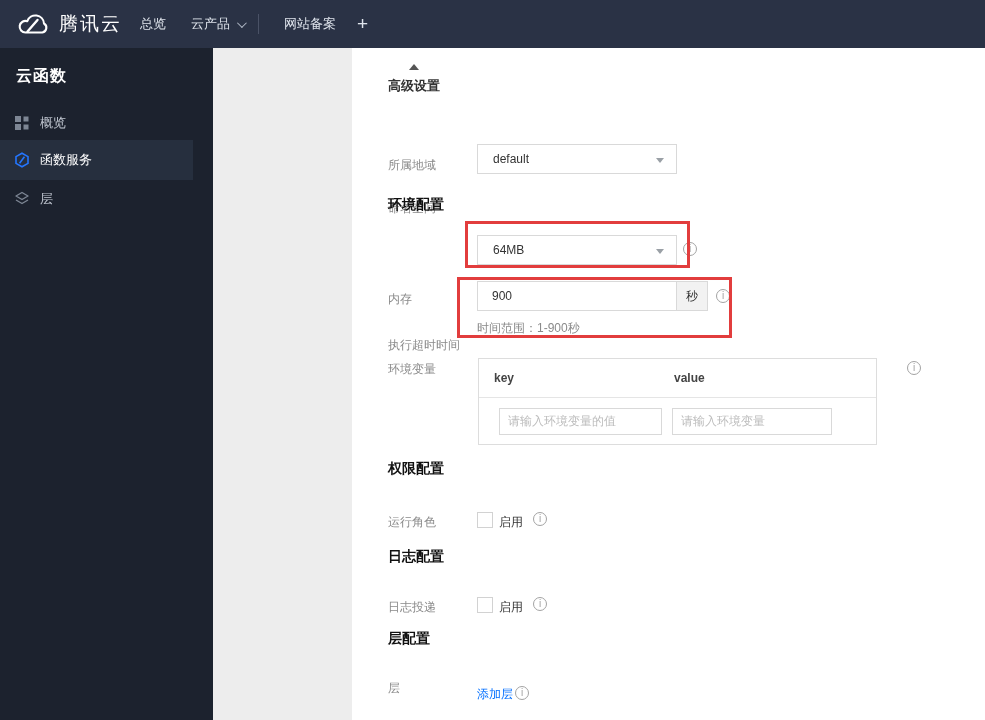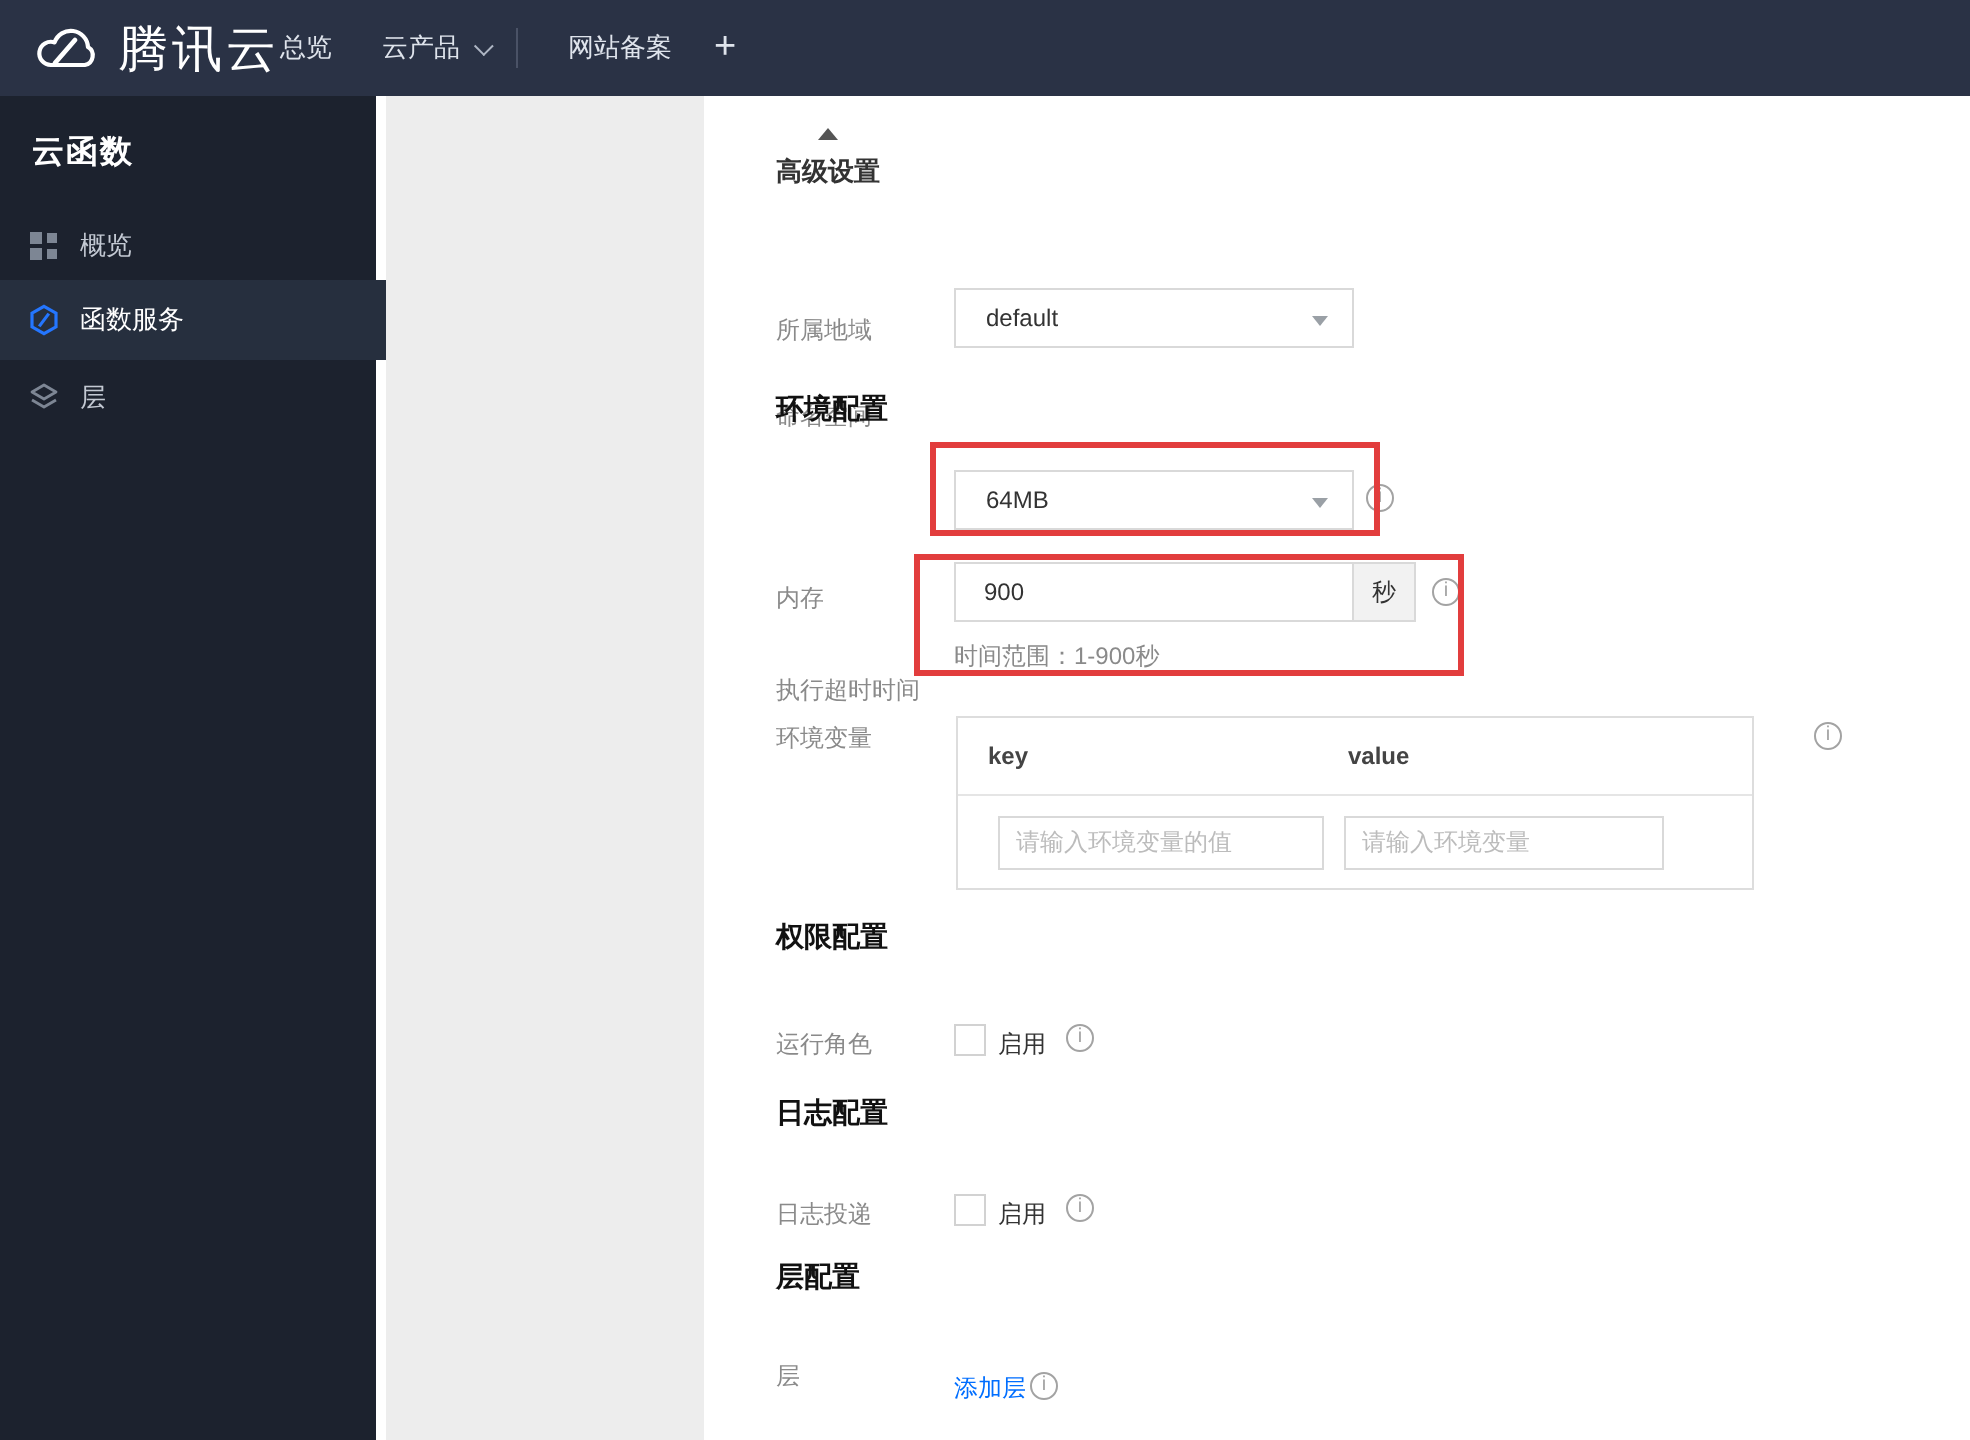--- a/index.html
+++ b/index.html
@@ -3,30 +3,30 @@
 <meta charset="utf-8">
 <style>
   * { margin:0; padding:0; box-sizing:border-box; }
   html,body { width:985px; height:720px; overflow:hidden; background:#fff;
     font-family:"Liberation Sans","DejaVu Sans",sans-serif; }
   .stage { position:relative; width:985px; height:720px; background:#fff; }
 
   
   .navbar { position:absolute; left:0; top:0; width:985px; height:48px; background:#2a3245; z-index:20; }
   .brand { position:absolute; left:16px; top:0; height:48px; display:flex; align-items:center; gap:9px; }
-  .brand-text { color:#fff; font-size:25px; letter-spacing:2px; font-weight:500; }
+  .brand-text { color:#fff; font-size:19px; letter-spacing:2px; font-weight:500; }
   .nav-item { position:absolute; top:0; height:48px; display:flex; align-items:center;
     color:#dfe4ec; font-size:13px; cursor:pointer; }
   .nav-caret { display:inline-block; width:7px; height:7px; border-right:1.5px solid #aeb6c4;
     border-bottom:1.5px solid #aeb6c4; transform:rotate(45deg) translateY(-2px); margin-left:7px; }
   .nav-divider { position:absolute; left:258px; top:14px; width:1px; height:20px; background:#4a5266; }
   .nav-plus { font-size:19px; font-weight:400; color:#dfe4ec; }
 
   
-  .sidebar { position:absolute; left:0; top:48px; width:188px; height:672px; background:#1c222e; z-index:10; }
+  .sidebar { position:absolute; left:0; top:48px; width:213px; height:672px; background:#1c222e; z-index:10; }
   .sidebar-title { position:absolute; left:16px; top:18px; color:#ffffff; font-size:16px; font-weight:bold; letter-spacing:1px; }
   .side-item { position:absolute; left:0; width:193px; height:38px; display:flex; align-items:center;
     color:#c3c9d3; font-size:13px; cursor:pointer; }
   .side-item .icon { margin-left:14px; margin-right:10px; width:16px; height:16px; flex:0 0 16px; }
   .side-item.selected { background:#262f3e; color:#ffffff; height:40px; }
 
   
   .gray-panel { position:absolute; left:193px; top:48px; width:159px; height:672px; background:#ededed; }
 
   

